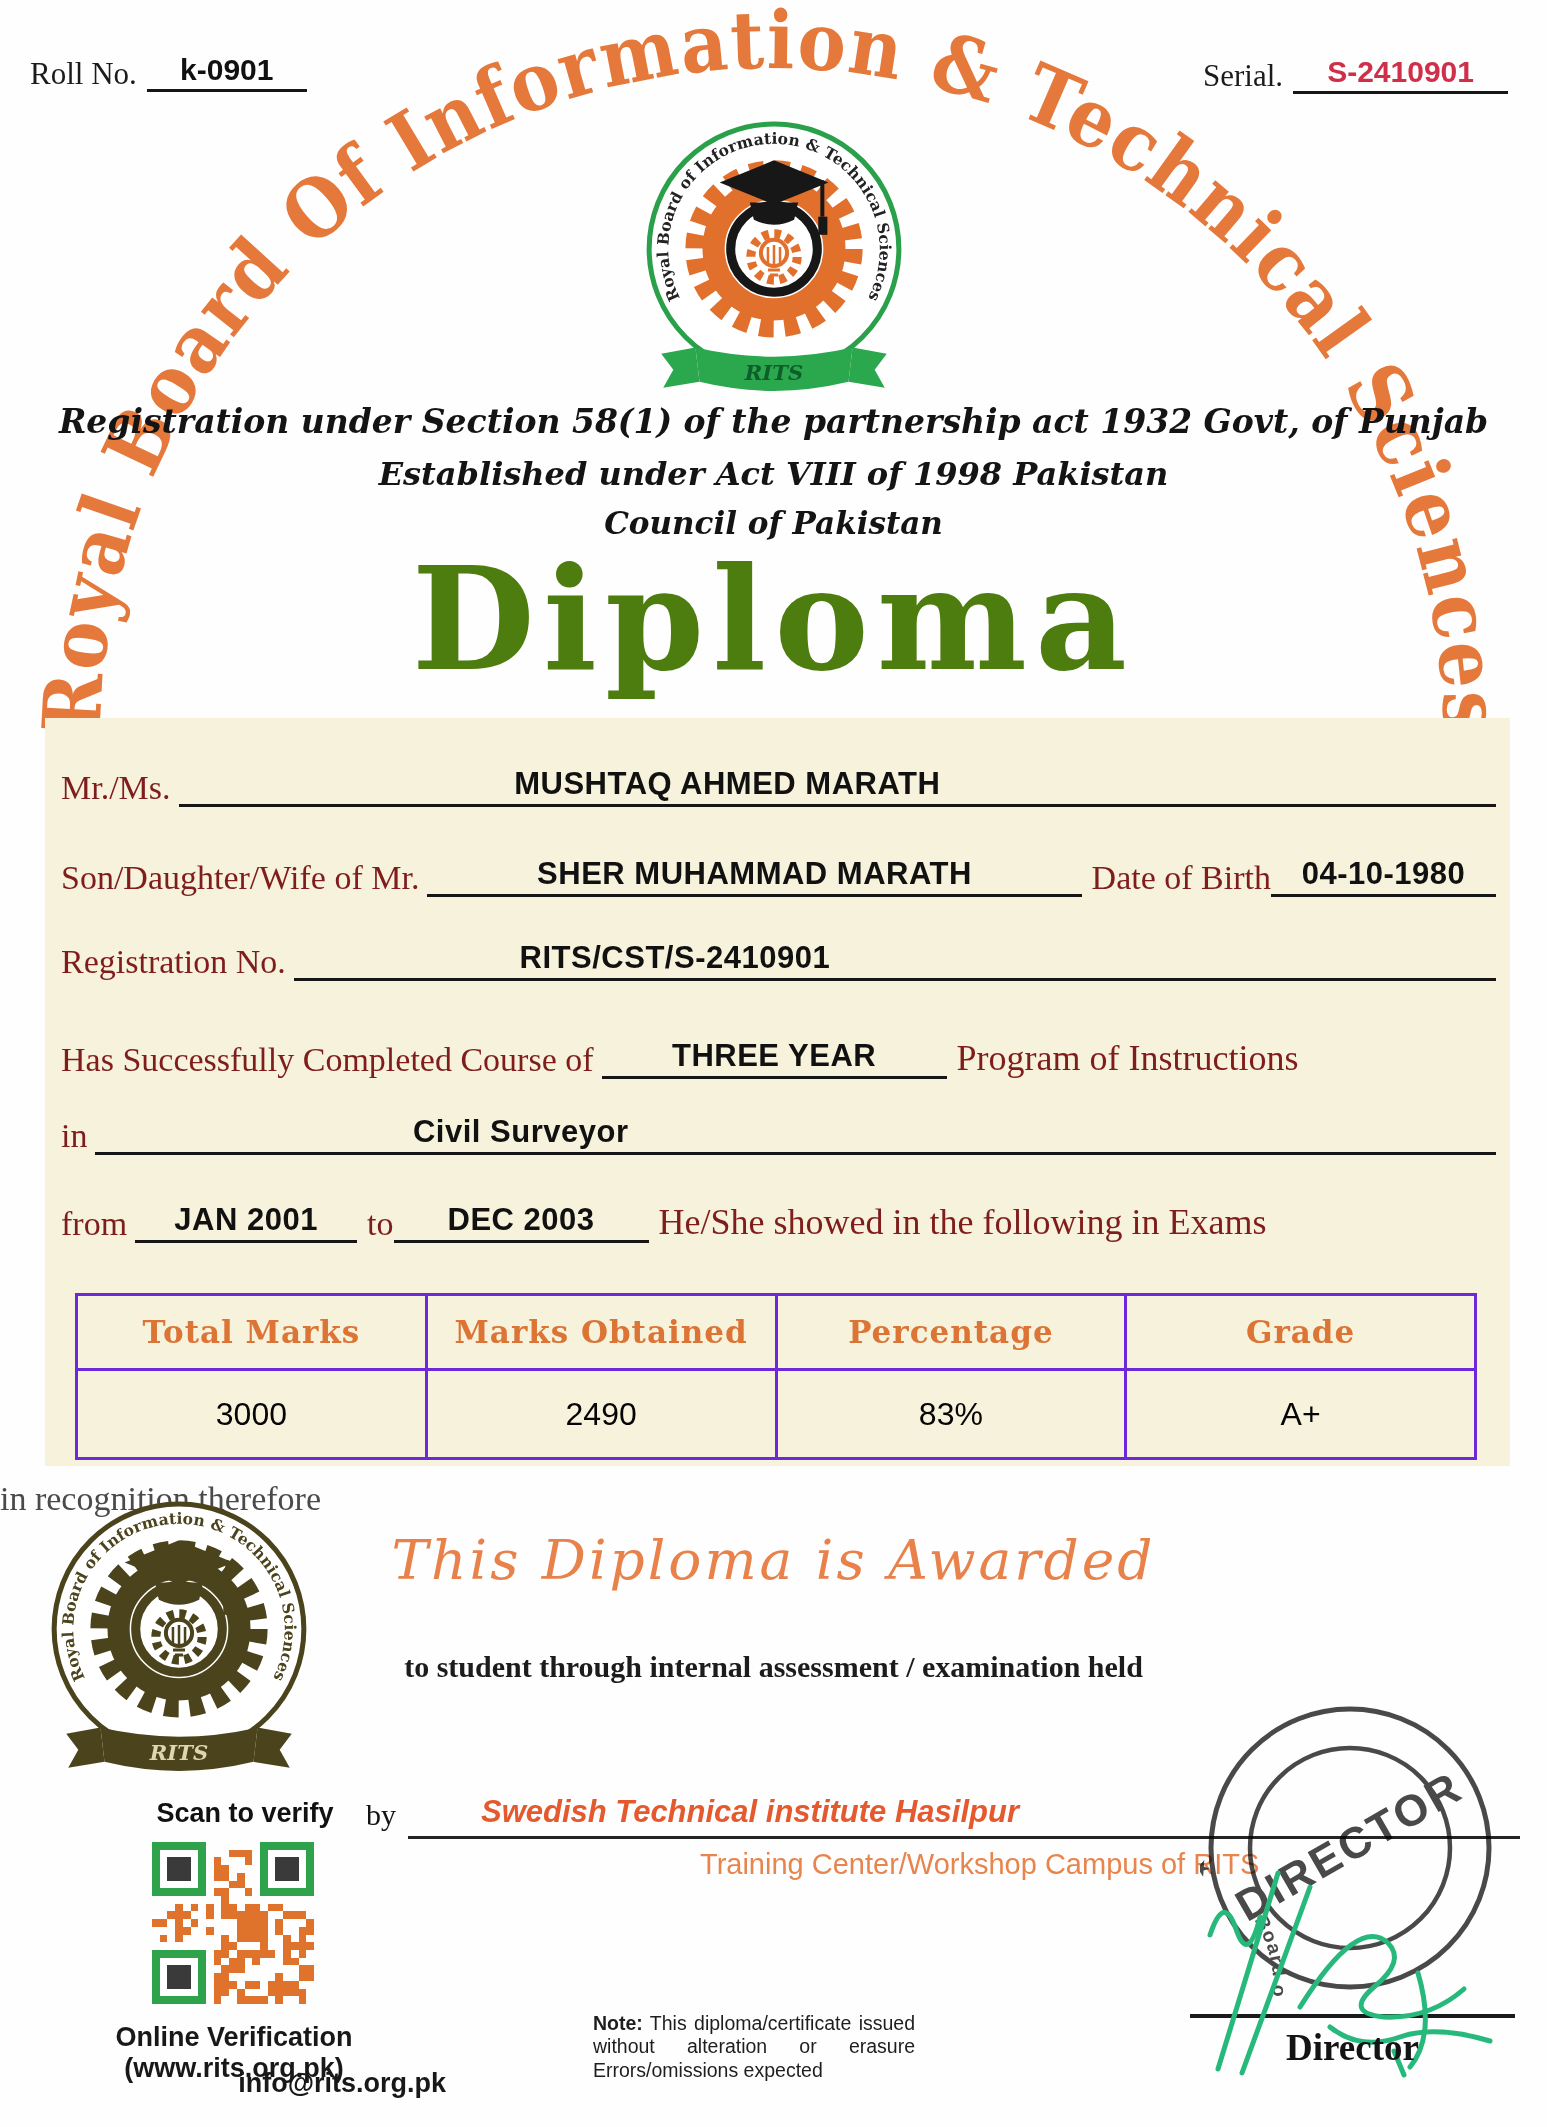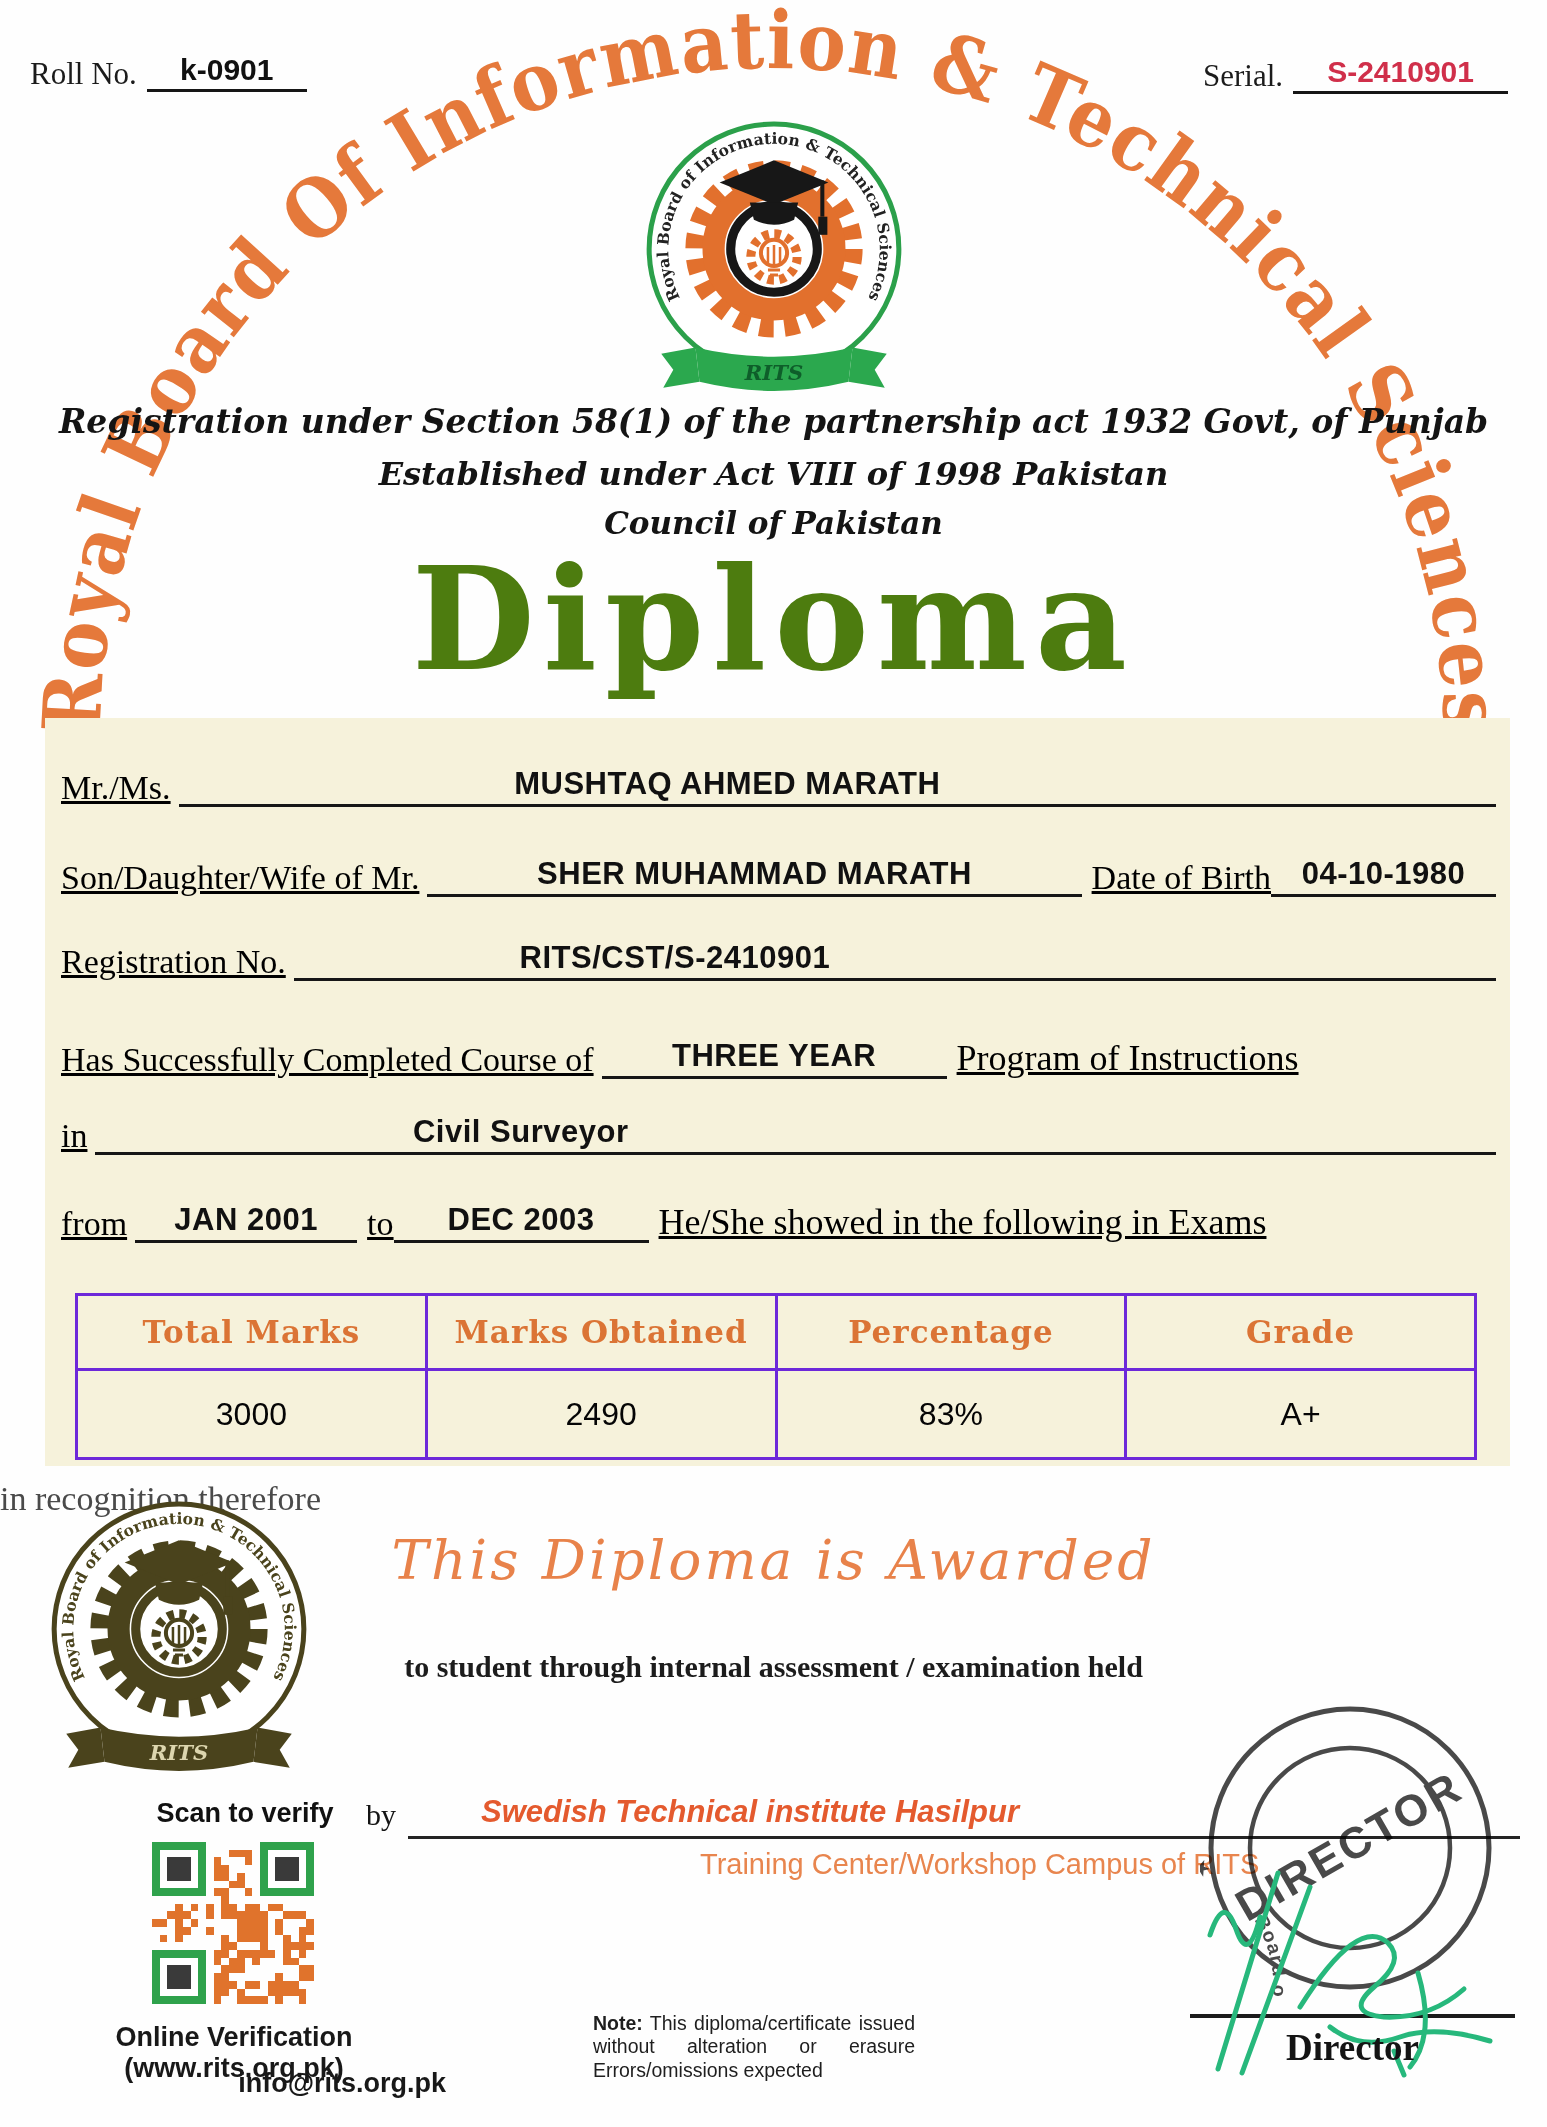--- a/index.html
+++ b/index.html
@@ -21,21 +21,21 @@
   .reg-lines div{font-style:italic;font-weight:600;font-family:"DejaVu Serif",serif;}
   .reg-l1{font-size:33px;margin-bottom:14px;}
   .reg-l2{font-size:32px;margin-bottom:12px;}
   .reg-l3{font-size:31px;}
   .main-title{left:0;top:541px;width:100%;text-align:center;font-family:"DejaVu Serif",serif;
               font-weight:700;font-size:142px;line-height:1.1;color:#4d7c0f;letter-spacing:8px;}
 
   
   .panel{left:45px;top:718px;width:1465px;height:748px;background:#f6f2db;}
   .frow{position:absolute;left:16px;right:14px;display:flex;align-items:flex-end;}
-  .frow .lbl{font-size:34px;color:#000000;white-space:nowrap;line-height:1.15;padding-right:8px;text-decoration:underline;}
+  .frow .lbl{font-size:34px;color:#7f1d1d;white-space:nowrap;line-height:1.15;padding-right:8px;}
   .frow .lbl.after{padding-left:10px;padding-right:0;}
   .frow .fillline{flex:0 0 auto;}
   .frow .grow{flex:1 1 auto;}
   .frow .val{font-size:31px;letter-spacing:.5px;}
   .shift-name .val{transform:translate(-110px,-3px);}
   .shift-reg .val{transform:translate(-220px,-3px);}
   .shift-trade .val{transform:translate(-275px,-3px);}
   .exam-note{font-size:36px !important;flex:1 1 auto;padding-left:10px;}
 
   

